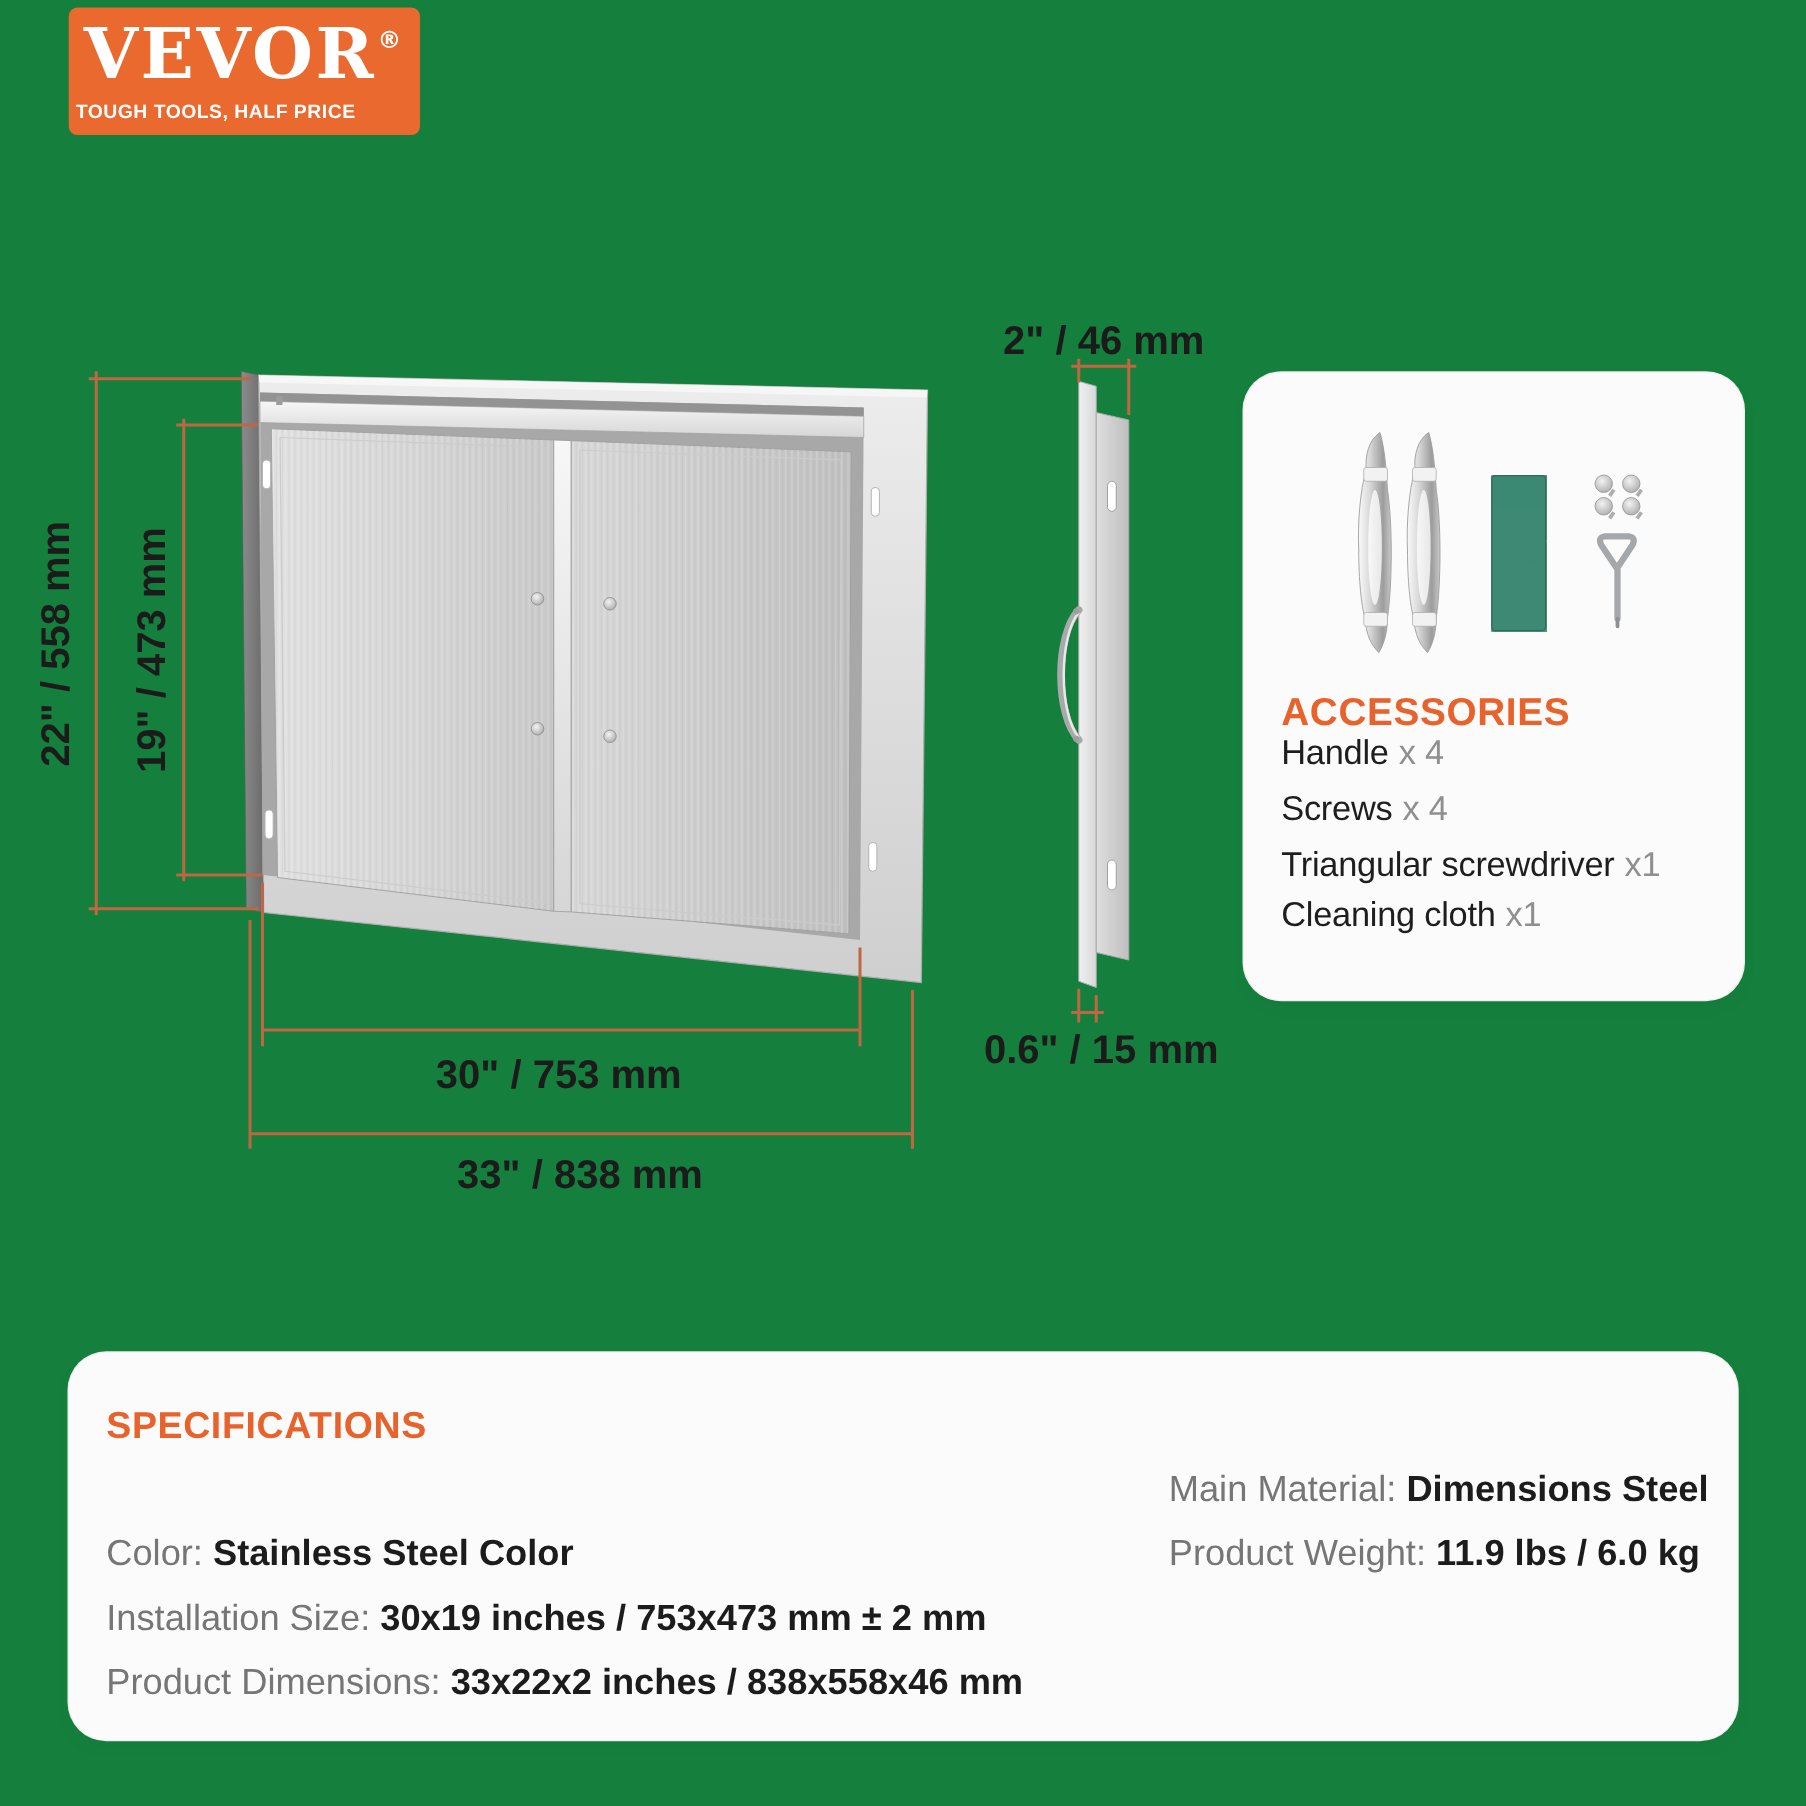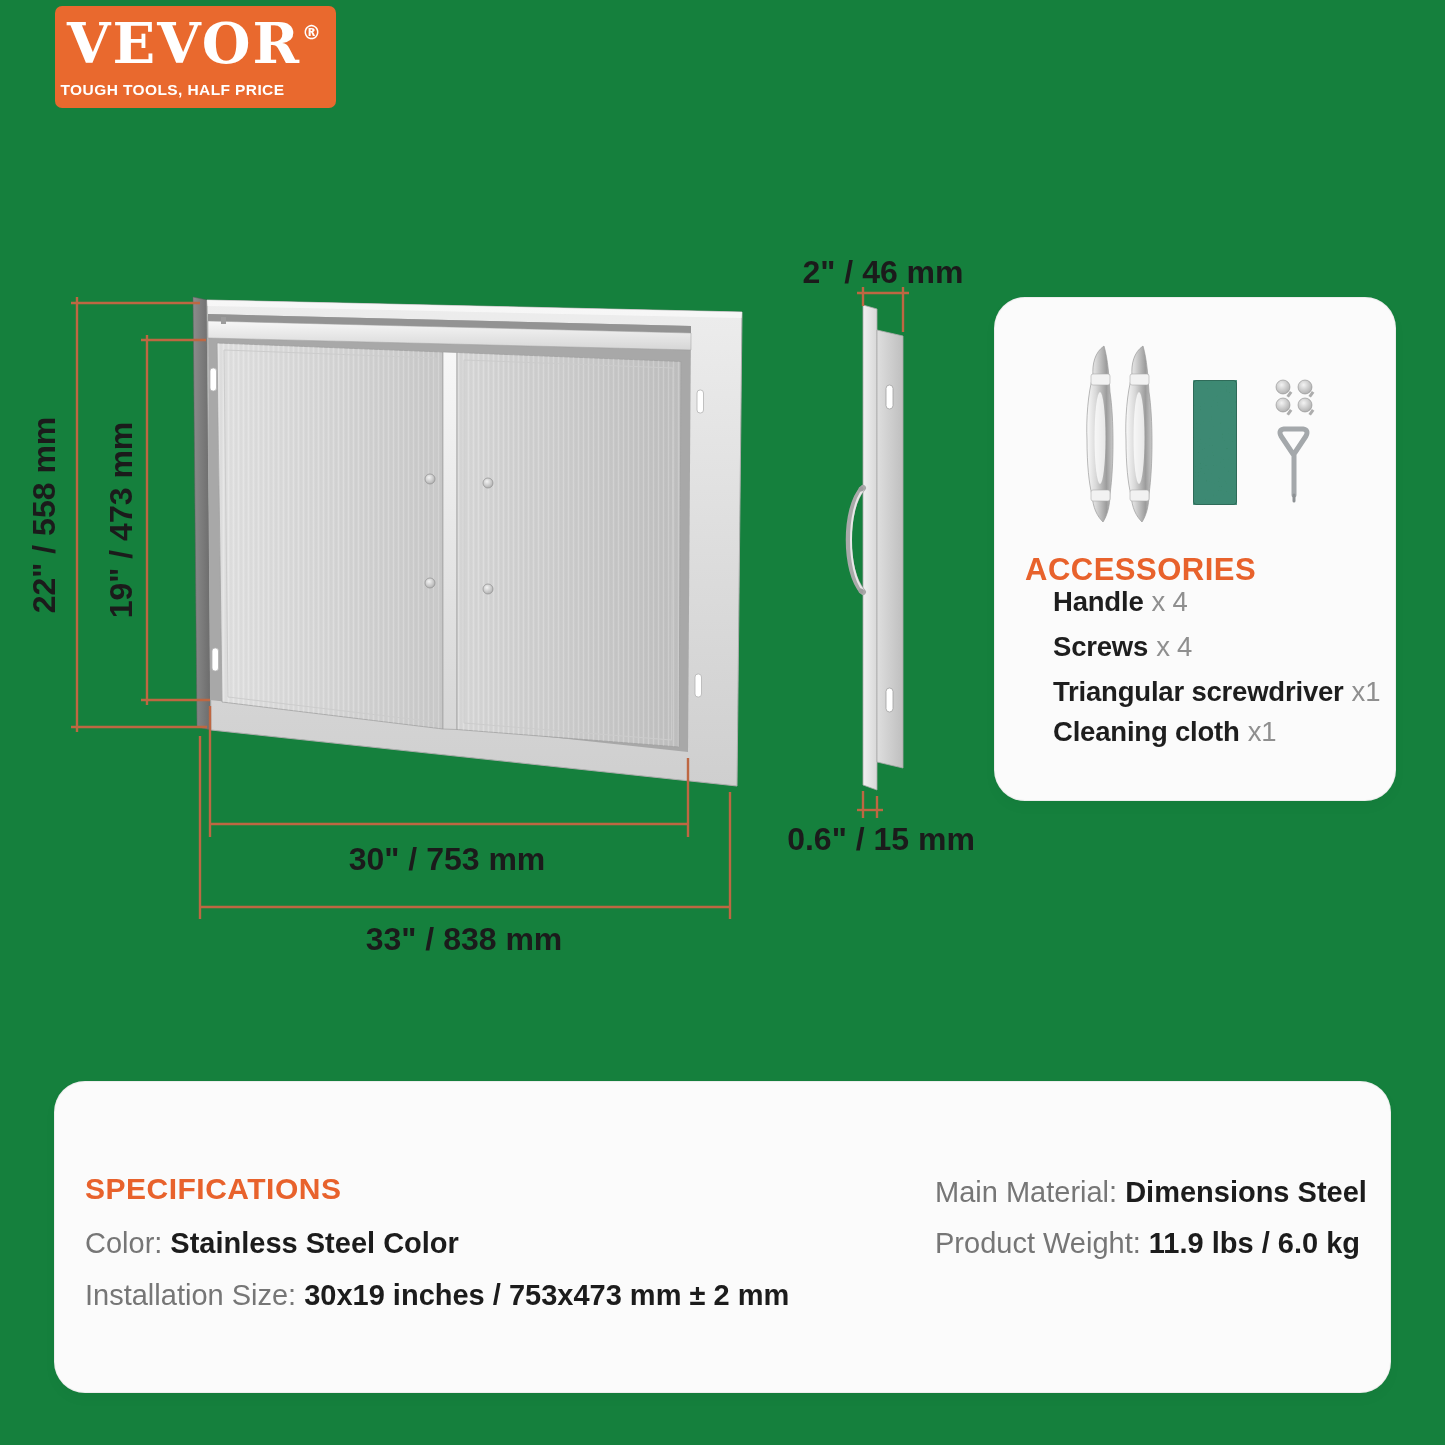--- a/index.html
+++ b/index.html
@@ -22,26 +22,26 @@
   .dim-label{font-family:"Liberation Sans", sans-serif;font-weight:bold;font-size:32px;fill:#1b1b1b;}
 
   
   .card{position:absolute;background:#fbfbfb;border-radius:30px;
         box-shadow:0 0 0 1px #ededed, 0 6px 14px rgba(0,0,0,0.035);}
   .acc-card{left:995px;top:298px;width:400px;height:502px;}
   .acc-svg{position:absolute;left:0;top:0;width:400px;height:250px;}
   .acc-title{position:absolute;left:30px;top:254px;font-weight:bold;font-size:31px;
         color:#E8622C;letter-spacing:0.5px;}
   .acc-row{position:absolute;left:30px;white-space:nowrap;font-size:27.5px;letter-spacing:-0.2px;}
-  .acc-name{font-weight:bold;color:#1e1e1e;margin-left:28px;}
+  .acc-name{font-weight:normal;color:#1e1e1e;}
   .acc-qty{color:#8f8f8f;margin-left:8px;}
 
   .spec-card{left:55px;top:1082px;width:1335px;height:310px;}
   .spec-title{position:absolute;left:30px;top:42px;font-weight:bold;font-size:30px;
-        color:#E8622C;letter-spacing:0.5px;margin-top:48px;}
+        color:#E8622C;letter-spacing:0.5px;}
   .spec-row{position:absolute;white-space:nowrap;font-size:29px;line-height:32px;}
   .spec-label{color:#767676;}
   .spec-value{font-weight:bold;color:#1c1c1c;margin-left:8px;}
   .col-left{left:30px;}
   .col-right{left:880px;}
 </style>
 </head>
 <body>
 
 <div class="page">
@@ -234,20 +234,23 @@
 
   <div class="card spec-card">
     <div class="spec-title">SPECIFICATIONS</div>
 
     <div class="spec-row col-left" style="top:145px">
       <span class="spec-label">Color:</span><span class="spec-value">Stainless Steel Color</span>
     </div>
     <div class="spec-row col-left" style="top:197px">
       <span class="spec-label">Installation Size:</span><span class="spec-value">30x19 inches / 753x473 mm ± 2 mm</span>
     </div>
+    <div class="spec-row col-left" style="top:248px">
+      <span class="spec-label">Product Dimensions:</span><span class="spec-value">33x22x2 inches / 838x558x46 mm</span>
+    </div>
 
     <div class="spec-row col-right" style="top:94px">
       <span class="spec-label">Main Material:</span><span class="spec-value">Dimensions Steel</span>
     </div>
     <div class="spec-row col-right" style="top:145px">
       <span class="spec-label">Product Weight:</span><span class="spec-value">11.9 lbs / 6.0 kg</span>
     </div>
   </div>
 
 </div>

